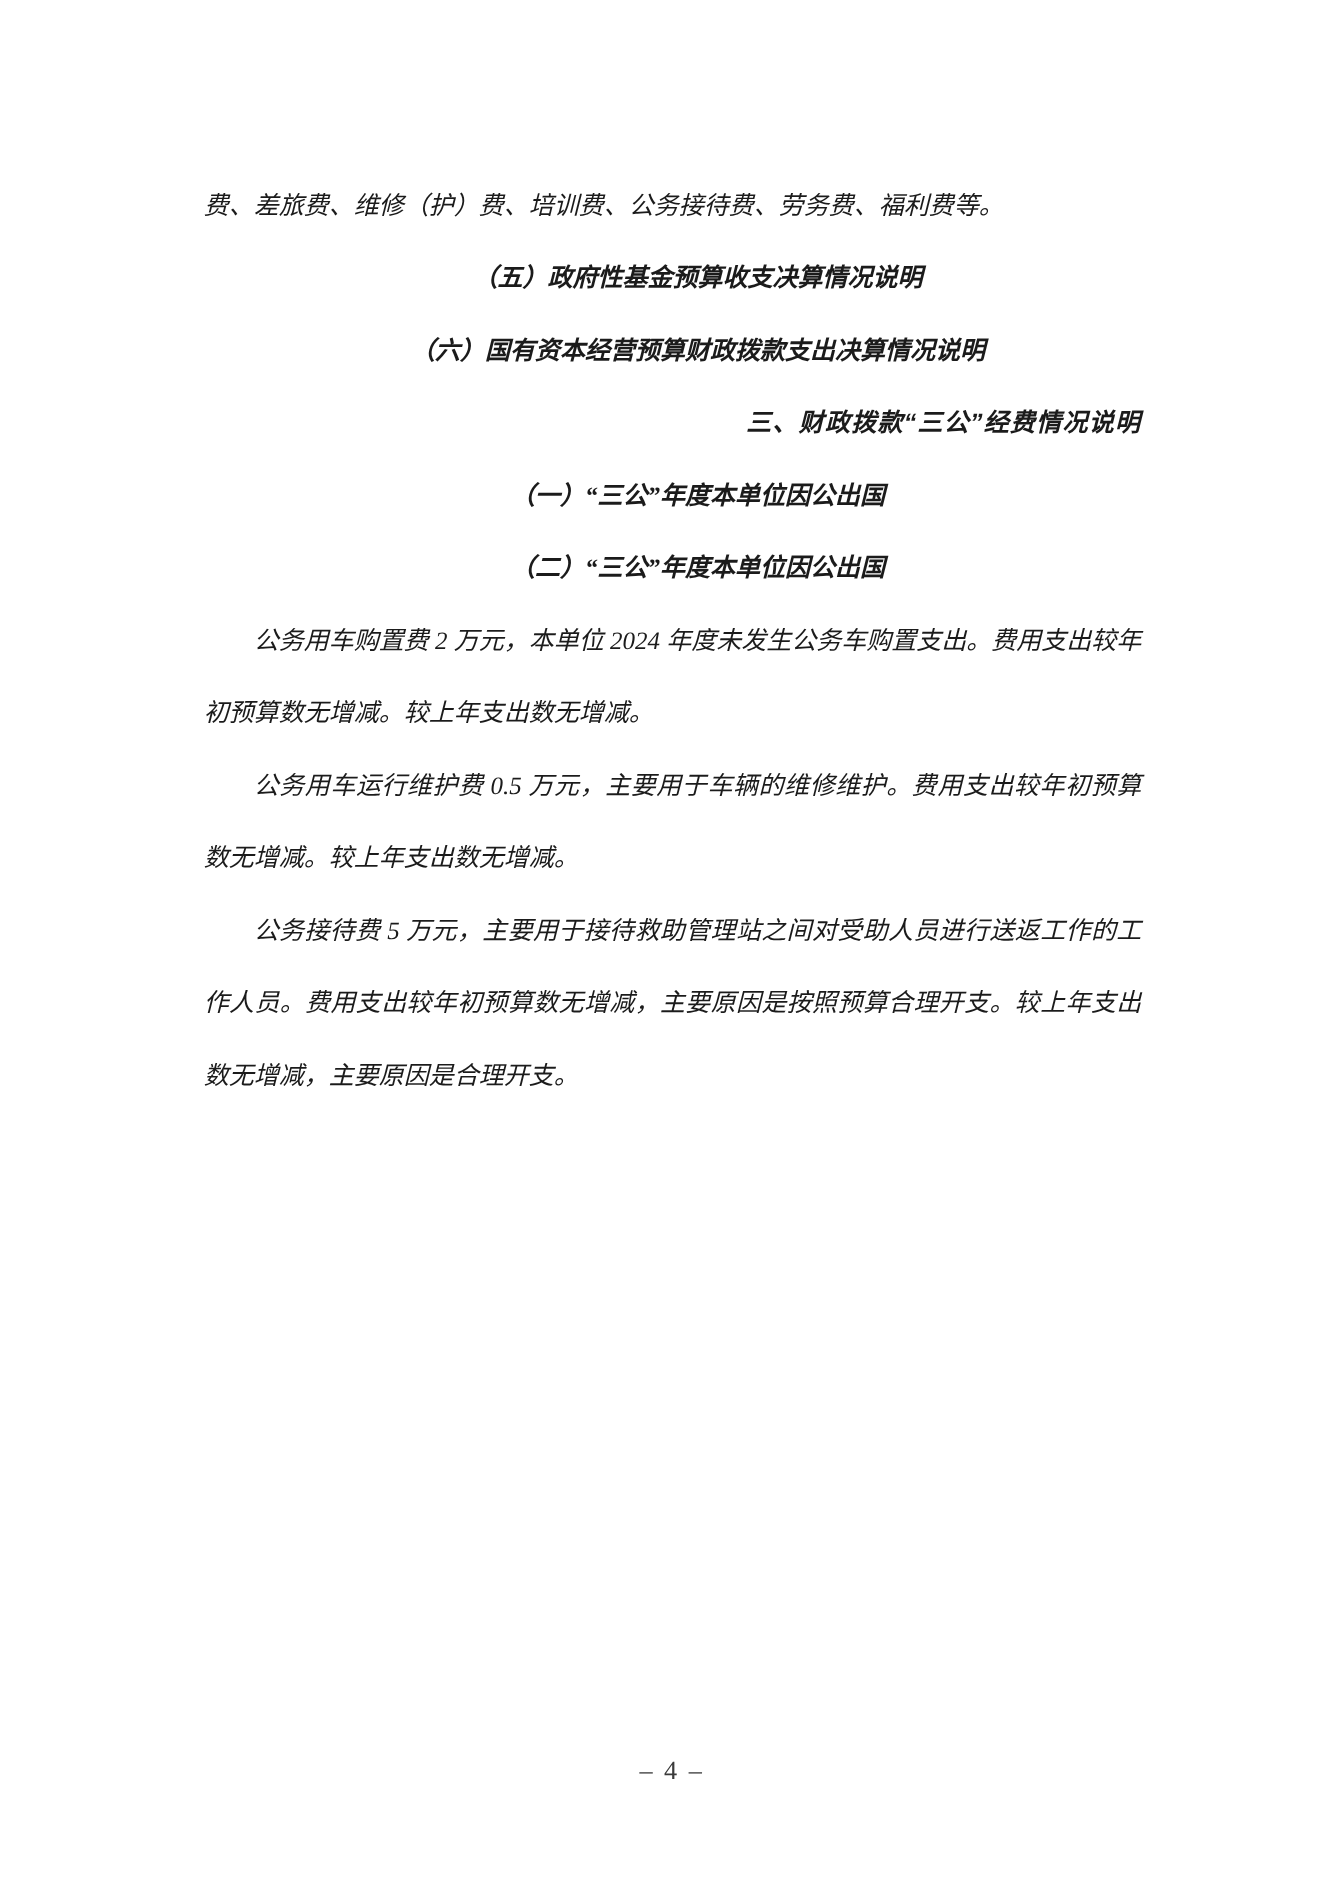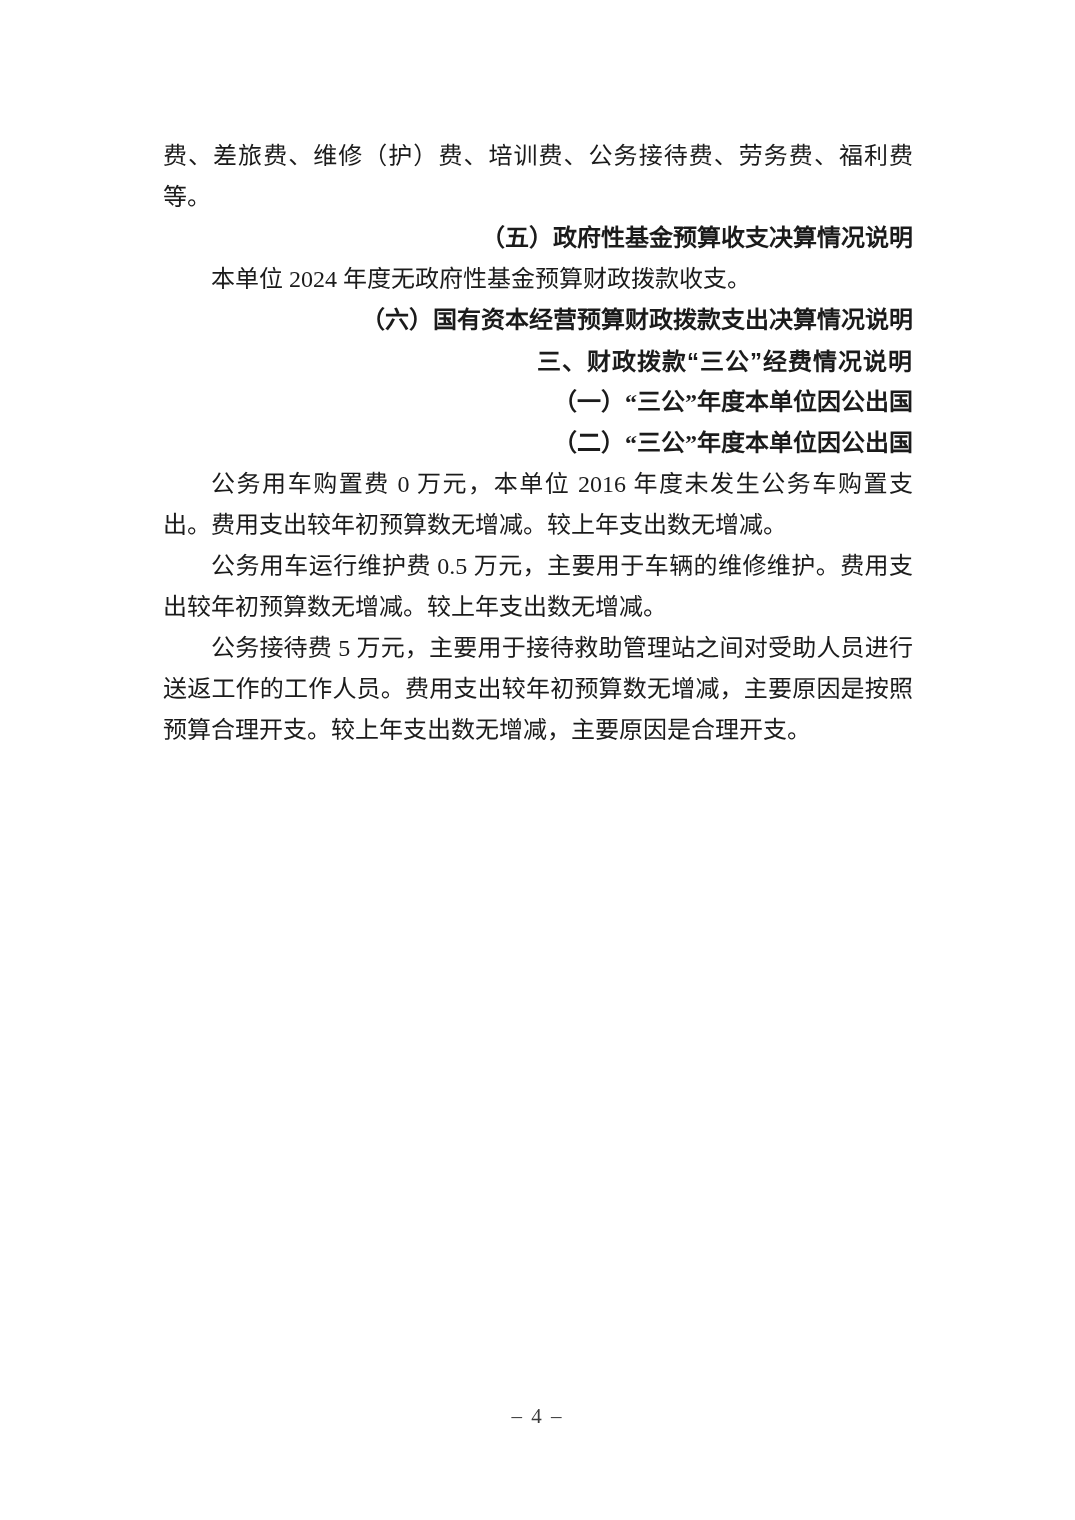--- a/index.html
+++ b/index.html
@@ -21,33 +21,34 @@
     left: 163px;
     width: 750px;
     top: 136px;
     font-size: 29px;
     line-height: 52.7px;
     text-align: justify;
   }
   .content > * {
     margin: 0;
     padding: 0;
-    font-size: 24px;
-    line-height: 41px;
+    font-size: 20px;
+    line-height: 58px;
+    font-style: italic;
   }
   .paragraph {
     text-indent: 2em;
   }
   .paragraph-continuation {
     text-indent: 0;
   }
   .section-heading {
     font-weight: bold;
     text-indent: 2em;
-    text-align: right;
+    text-align: center;
   }
   .chapter-heading {
     font-family: "Liberation Sans", "DejaVu Sans", sans-serif;
     font-weight: bold;
     text-indent: 2em;
     text-align: right;
     letter-spacing: 1px;
   }
   .page-footer {
     position: absolute;
@@ -61,25 +62,24 @@
     font-family: "Liberation Serif", "DejaVu Serif", serif;
   }
 </style>
 </head>
 <body>
 
 <div class="page">
   <main class="content" id="document-content">
       <p class="paragraph-continuation">费、差旅费、维修（护）费、培训费、公务接待费、劳务费、福利费等。</p>
       <h3 class="section-heading">（五）政府性基金预算收支决算情况说明</h3>
-      <p class="paragraph">本单位 2024 年度无政府性基金预算财政拨款收支。</p>
       <h3 class="section-heading">（六）国有资本经营预算财政拨款支出决算情况说明</h3>
       <h2 class="chapter-heading">三、财政拨款“三公”经费情况说明</h2>
       <h3 class="section-heading">（一）“三公”年度本单位因公出国</h3>
       <h3 class="section-heading">（二）“三公”年度本单位因公出国</h3>
-      <p class="paragraph">公务用车购置费 0 万元，本单位 2016 年度未发生公务车购置支出。费用支出较年初预算数无增减。较上年支出数无增减。</p>
+      <p class="paragraph">公务用车购置费 2 万元，本单位 2024 年度未发生公务车购置支出。费用支出较年初预算数无增减。较上年支出数无增减。</p>
       <p class="paragraph">公务用车运行维护费 0.5 万元，主要用于车辆的维修维护。费用支出较年初预算数无增减。较上年支出数无增减。</p>
       <p class="paragraph">公务接待费 5 万元，主要用于接待救助管理站之间对受助人员进行送返工作的工作人员。费用支出较年初预算数无增减，主要原因是按照预算合理开支。较上年支出数无增减，主要原因是合理开支。</p>
     </main>
   <footer class="page-footer">
     <span>– 4 –</span>
   </footer>
 </div>
 
 </body></html>

